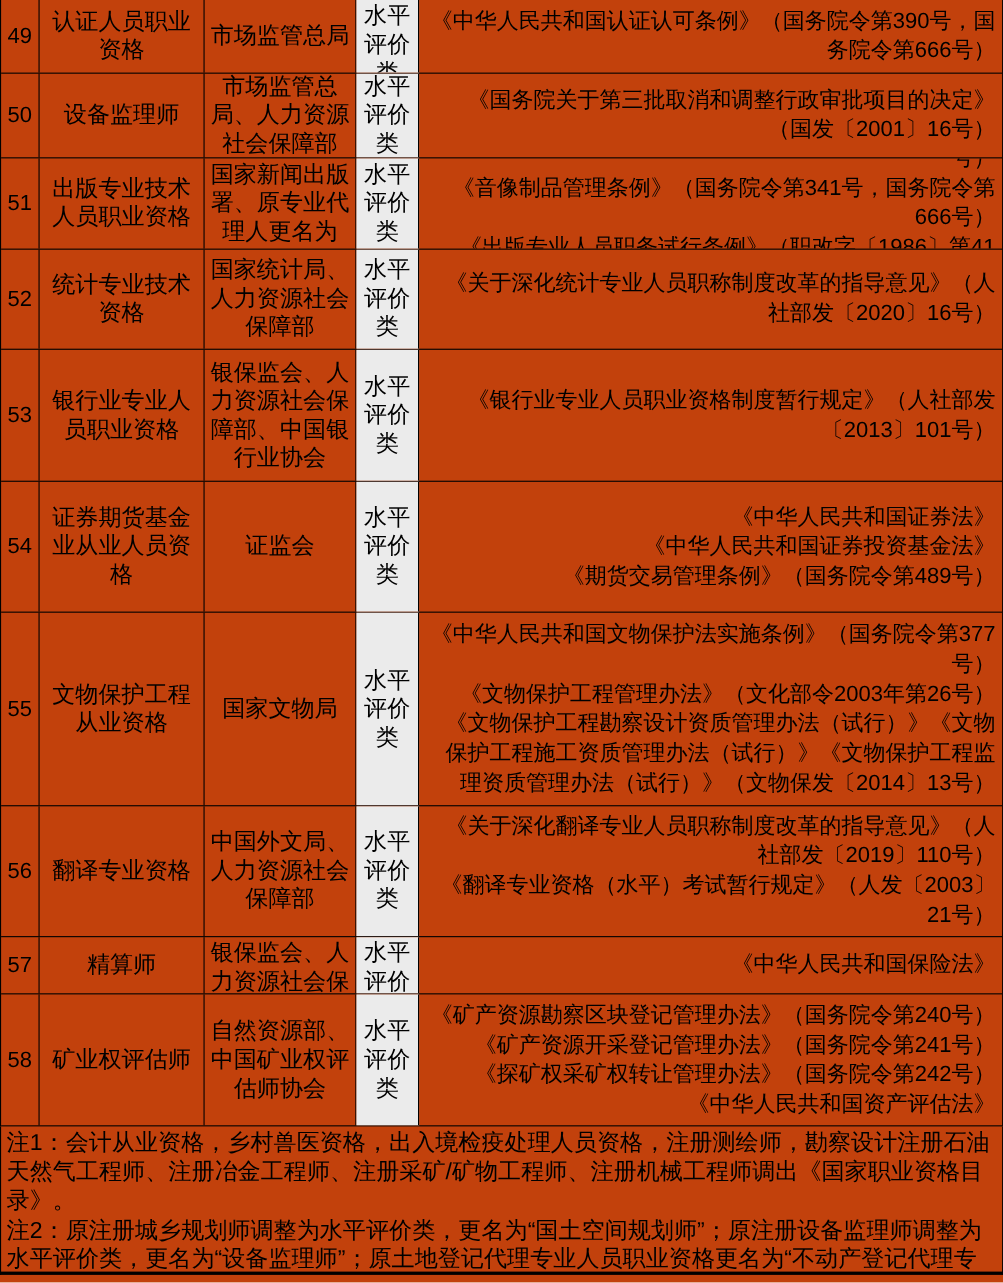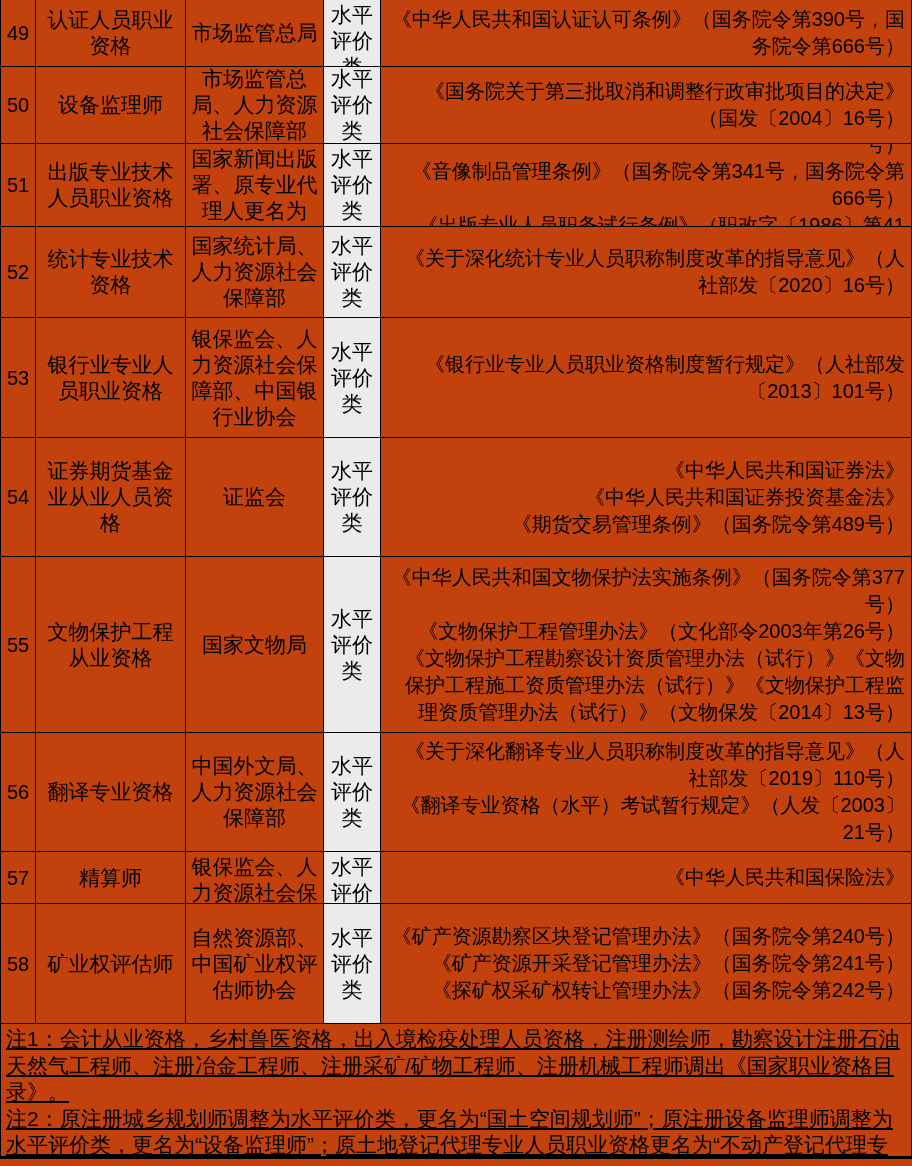--- a/index.html
+++ b/index.html
@@ -37,21 +37,21 @@
   .clip-top{align-items:flex-start;padding-top:2px;}
   .notes{
     box-sizing:border-box;
     width:912px;height:135px;
     border-left:1.4px solid #000;border-right:1.4px solid #000;
     border-bottom:3px solid #000;
     padding:2px 5px 0 5px;
     font-size:21px;line-height:26.5px;
     overflow:hidden;
   }
-  .notes p{margin:0;text-decoration:underline;}
+  .notes p{margin:0;}
 </style>
 </head>
 <body>
 
 <div class="page">
   <div class="qtable" id="qtable">
       <div class="row" style="height: 67px;">
         <div class="cell cell-num">49</div>
         <div class="cell cell-name">认证人员职业资格</div>
         <div class="cell cell-dept">市场监管总局</div>
@@ -59,21 +59,21 @@
         <div class="cell cell-legal">
           <p class="law">《中华人民共和国认证认可条例》（国务院令第390号，国务院令第666号）</p>
         </div>
       </div>
       <div class="row" style="height: 77px;">
         <div class="cell cell-num">50</div>
         <div class="cell cell-name">设备监理师</div>
         <div class="cell cell-dept">市场监管总局、人力资源社会保障部</div>
         <div class="cell cell-cat" style="background: rgb(235, 235, 235);">水平评价类</div>
         <div class="cell cell-legal">
-          <p class="law">《国务院关于第三批取消和调整行政审批项目的决定》（国发〔2004〕16号）</p>
+          <p class="law">《国务院关于第三批取消和调整行政审批项目的决定》（国发〔2001〕16号）</p>
         </div>
       </div>
       <div class="row" style="height: 83px;">
         <div class="cell cell-num">51</div>
         <div class="cell cell-name">出版专业技术人员职业资格</div>
         <div class="cell cell-dept">国家新闻出版署、原专业代理人更名为</div>
         <div class="cell cell-cat" style="background: rgb(235, 235, 235);">水平评价类</div>
         <div class="cell cell-legal">
           <p class="law">《出版管理条例》（国务院令第343号，国务院令第666号）</p>
           <p class="law">《音像制品管理条例》（国务院令第341号，国务院令第666号）</p>
@@ -141,20 +141,21 @@
       </div>
       <div class="row" style="height: 120px;">
         <div class="cell cell-num">58</div>
         <div class="cell cell-name">矿业权评估师</div>
         <div class="cell cell-dept">自然资源部、中国矿业权评估师协会</div>
         <div class="cell cell-cat" style="background: rgb(235, 235, 235);">水平评价类</div>
         <div class="cell cell-legal">
           <p class="law">《矿产资源勘察区块登记管理办法》（国务院令第240号）</p>
           <p class="law">《矿产资源开采登记管理办法》（国务院令第241号）</p>
           <p class="law">《探矿权采矿权转让管理办法》（国务院令第242号）</p>
+          <p class="law">《中华人民共和国资产评估法》</p>
         </div>
       </div>
     </div>
   <div class="notes">
     <p>注1：会计从业资格，乡村兽医资格，出入境检疫处理人员资格，注册测绘师，勘察设计注册石油天然气工程师、注册冶金工程师、注册采矿/矿物工程师、注册机械工程师调出《国家职业资格目录》。</p>
     <p>注2：原注册城乡规划师调整为水平评价类，更名为“国土空间规划师”；原注册设备监理师调整为水平评价类，更名为“设备监理师”；原土地登记代理专业人员职业资格更名为“不动产登记代理专业人员职业资格”；原专业代理人更名为“专业代理师”。</p>
   </div>
 </div>
 
 </body></html>

